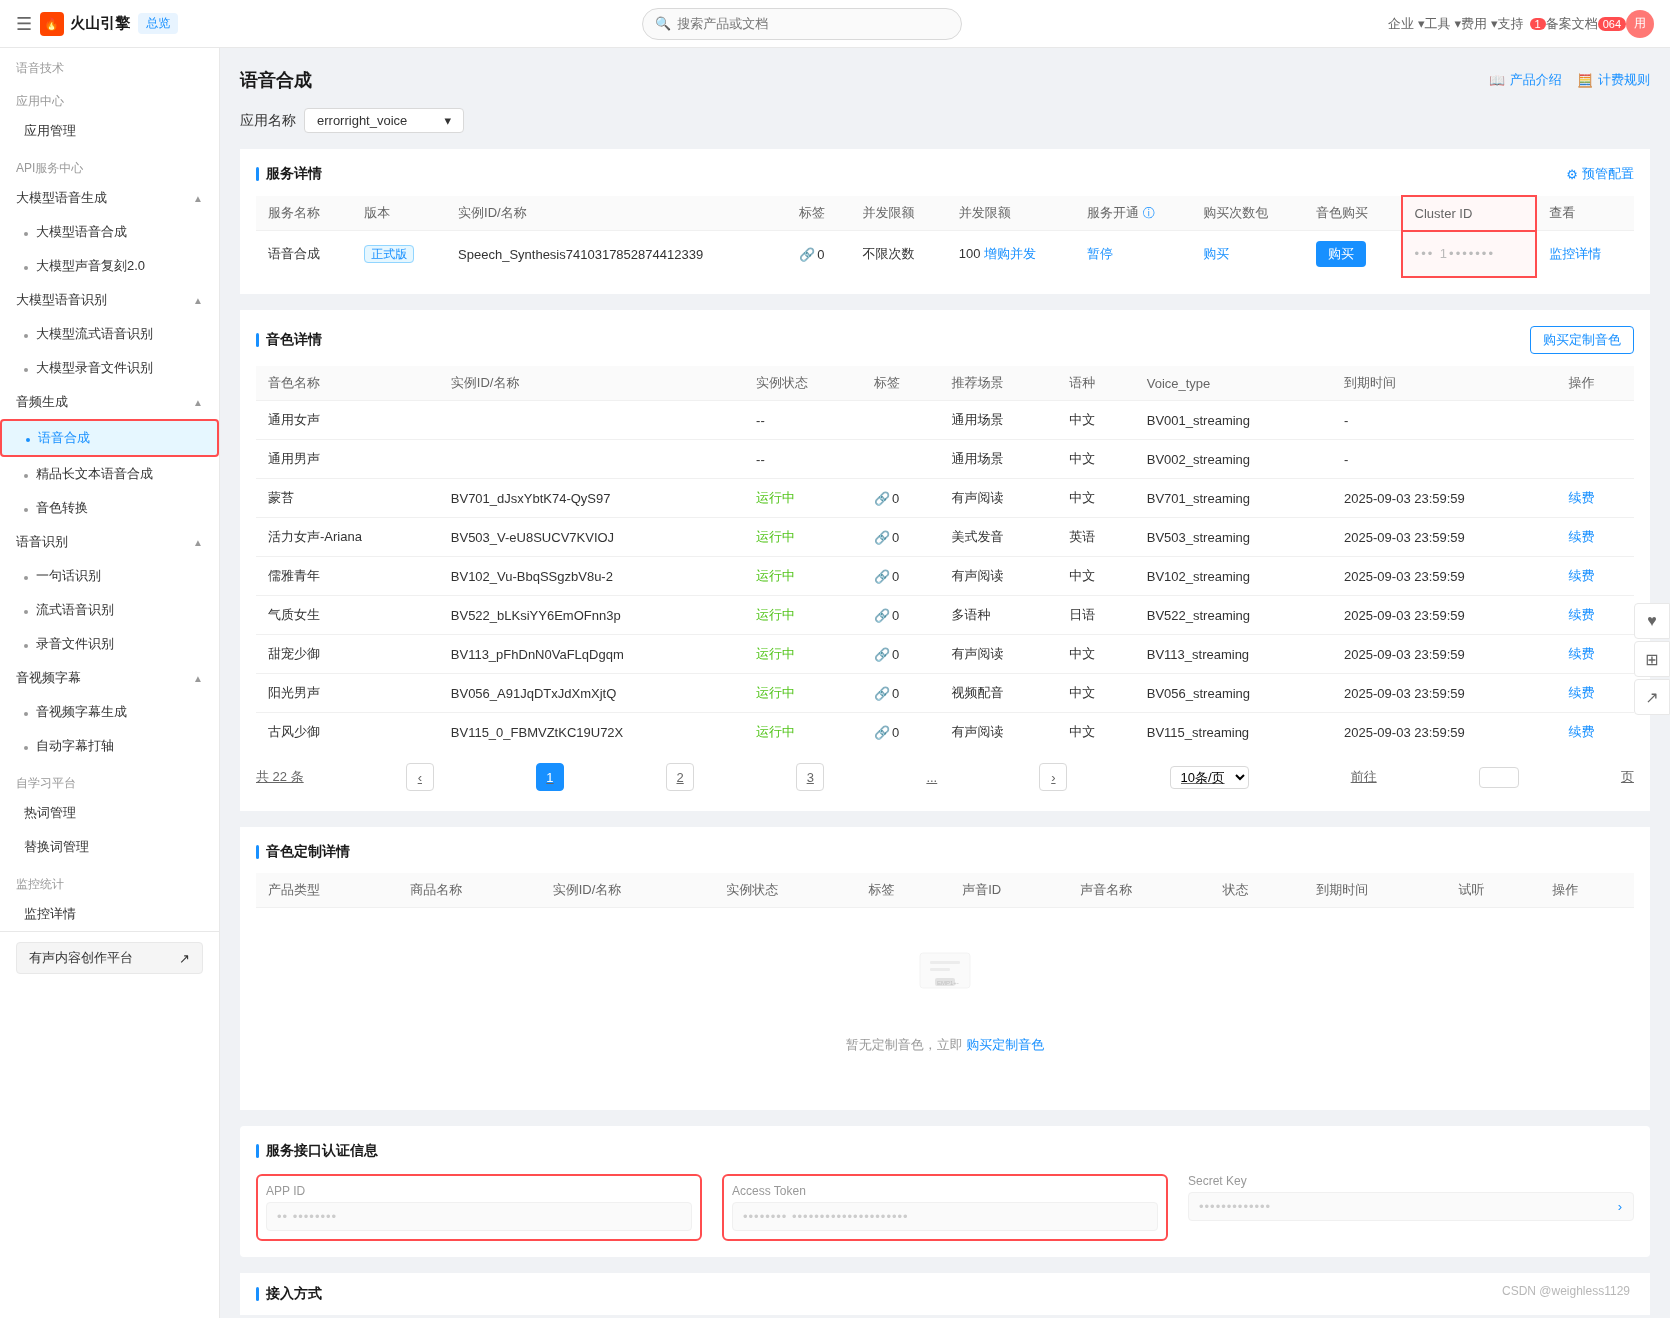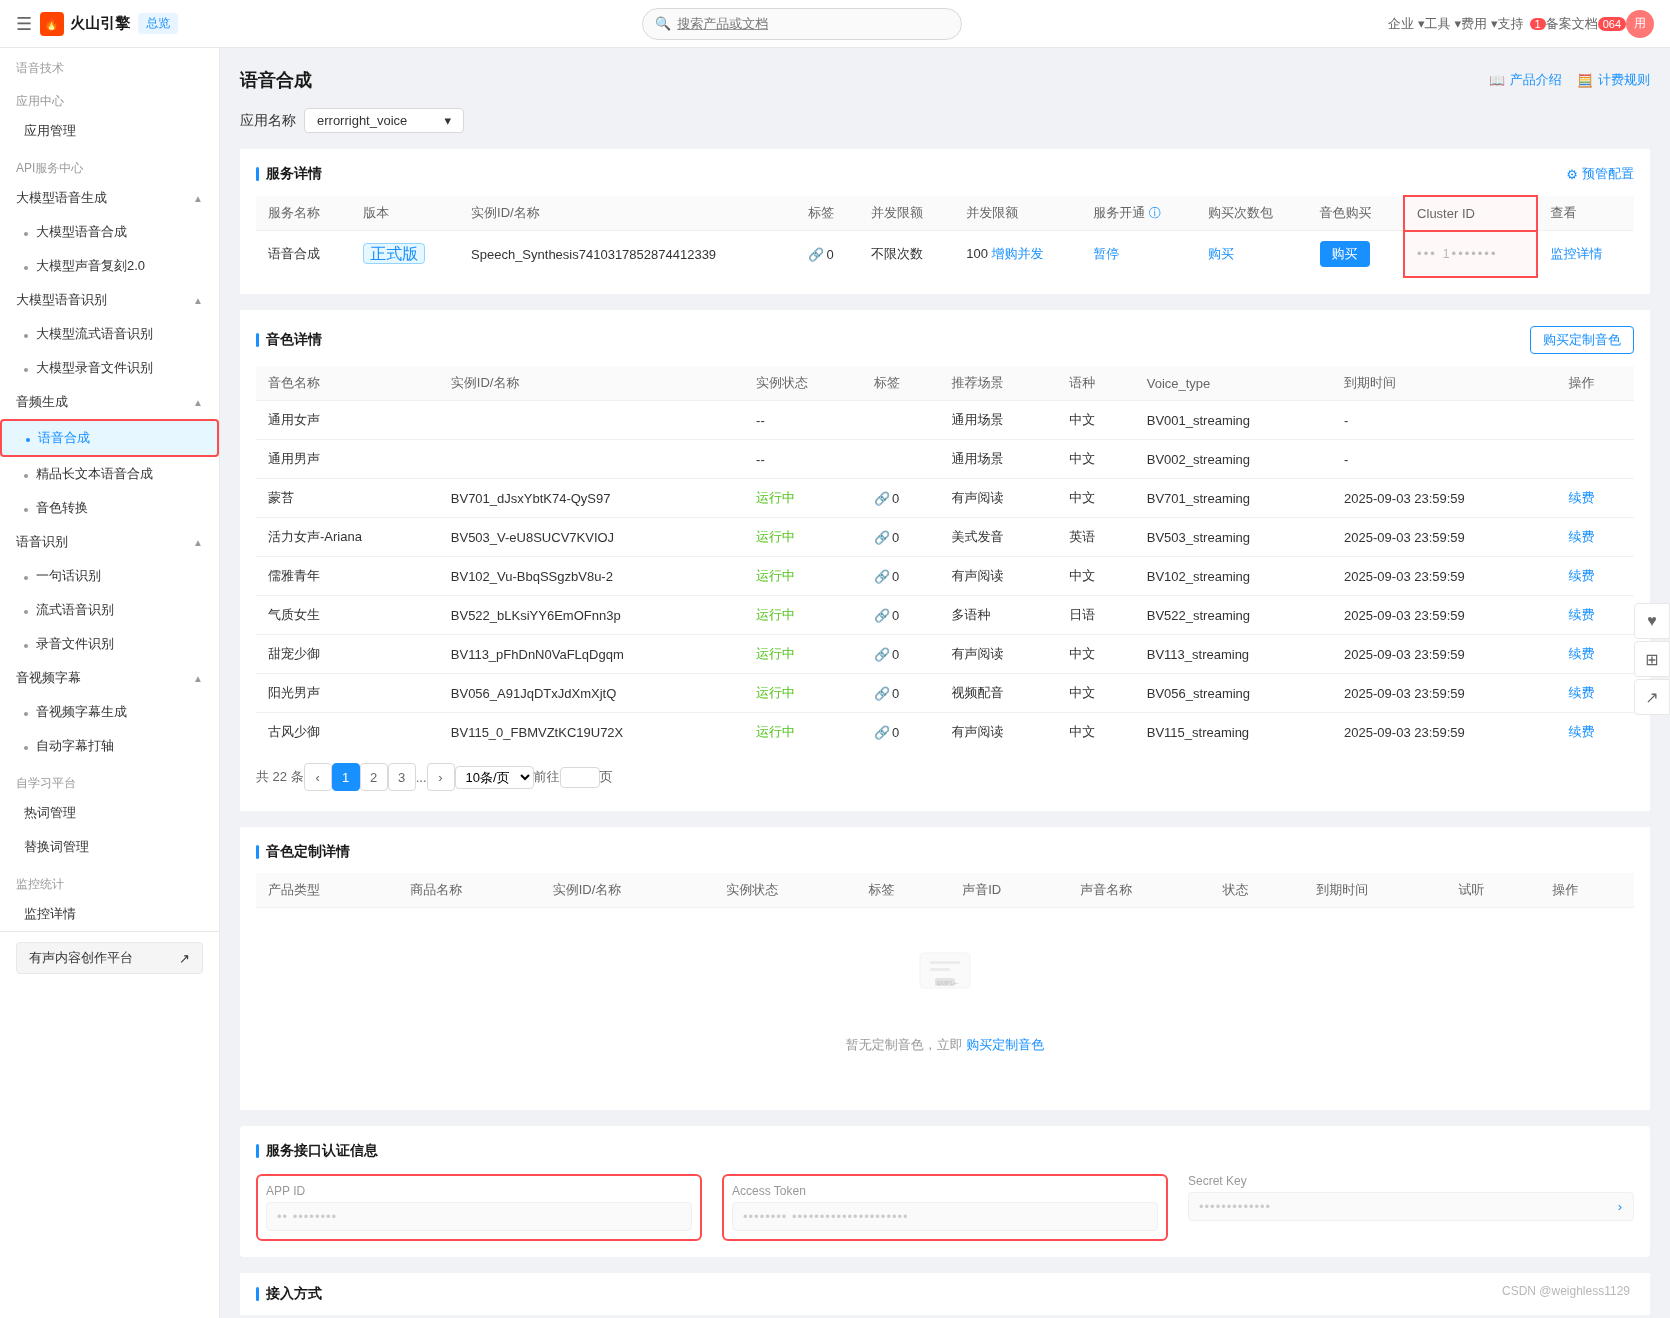--- a/index.html
+++ b/index.html
@@ -7,21 +7,21 @@
 
     
     .top-nav { height: 48px; background: #fff; display: flex; align-items: center; padding: 0 16px; border-bottom: 1px solid #e8e8e8; gap: 12px; flex-shrink: 0; }
     .top-nav-left { display: flex; align-items: center; gap: 8px; width: 200px; }
     .hamburger { font-size: 18px; color: #666; cursor: pointer; }
     .logo { display: flex; align-items: center; gap: 6px; font-weight: bold; font-size: 15px; color: #1a1a1a; }
     .logo-icon { width: 24px; height: 24px; background: #ff4500; border-radius: 4px; display: flex; align-items: center; justify-content: center; color: white; font-size: 12px; font-weight: bold; }
     .breadcrumb-tag { background: #e8f4ff; color: #1890ff; padding: 2px 8px; border-radius: 4px; font-size: 12px; }
     .top-nav-center { flex: 1; display: flex; justify-content: center; }
     .search-bar { width: 320px; height: 32px; border: 1px solid #d9d9d9; border-radius: 16px; display: flex; align-items: center; padding: 0 12px; gap: 6px; background: #fafafa; }
-    .search-bar input { border: none; background: transparent; outline: none; font-size: 13px; color: #999; flex: 1; text-decoration: underline; }
+    .search-bar input { border: none; background: transparent; outline: none; font-size: 13px; color: #999; flex: 1; }
     .top-nav-right { display: flex; align-items: center; color: #666; font-size: 13px; }
     .nav-item { display: flex; align-items: center; gap: 4px; cursor: pointer; }
     .support-badge { background: #ff4d4f; color: white; border-radius: 10px; padding: 0 5px; font-size: 11px; margin-left: 2px; }
     .avatar { width: 28px; height: 28px; border-radius: 50%; background: #ff7875; display: flex; align-items: center; justify-content: center; color: white; font-size: 12px; }
     .notification-badge { background: #ff4d4f; color: white; border-radius: 10px; padding: 1px 5px; font-size: 11px; }
 
     
     .layout { display: flex; flex: 1; overflow: hidden; }
 
     
@@ -56,29 +56,29 @@
     .section-title { font-size: 14px; font-weight: 600; color: #1a1a1a; position: relative; padding-left: 10px; }
     .section-title::before { content: ''; position: absolute; left: 0; top: 50%; transform: translateY(-50%); width: 3px; height: 14px; background: #1890ff; border-radius: 2px; }
     .section-action { color: #1890ff; font-size: 13px; cursor: pointer; display: flex; align-items: center; gap: 4px; }
 
     
     .data-table { width: 100%; border-collapse: collapse; }
     .data-table th { text-align: left; padding: 8px 12px; font-size: 13px; color: #666; font-weight: normal; background: #fafafa; border-bottom: 1px solid #f0f0f0; }
     .data-table td { padding: 10px 12px; font-size: 13px; color: #333; border-bottom: 1px solid #f0f0f0; }
     .data-table tr:last-child td { border-bottom: none; }
 
-    .tag-blue { background: #e6f7ff; color: #1890ff; border: 1px solid #91d5ff; border-radius: 4px; padding: 1px 6px; font-size: 16px; }
+    .tag-blue { background: #e6f7ff; color: #1890ff; border: 1px solid #91d5ff; border-radius: 4px; padding: 1px 6px; font-size: 12px; }
     .status-running { color: #52c41a; }
     .btn-blue { background: #1890ff; color: white; border: none; border-radius: 4px; padding: 4px 12px; cursor: pointer; font-size: 13px; }
     .btn-outline { background: #fff; color: #1890ff; border: 1px solid #1890ff; border-radius: 4px; padding: 4px 12px; cursor: pointer; font-size: 13px; }
     .link-blue { color: #1890ff; cursor: pointer; font-size: 13px; }
     .masked { color: #bbb; letter-spacing: 2px; }
 
     
-    .pagination { display: flex; align-items: center; justify-content: flex-start; padding: 12px 0 4px; font-size: 13px; color: #666; }
+    .pagination { display: flex; align-items: center; justify-content: space-between; padding: 12px 0 4px; font-size: 13px; color: #666; text-decoration: underline; }
     .page-btn { width: 28px; height: 28px; display: flex; align-items: center; justify-content: center; border: 1px solid #d9d9d9; border-radius: 4px; cursor: pointer; background: #fff; font-size: 13px; }
     .page-btn.active { background: #1890ff; color: white; border-color: #1890ff; }
     .page-select { border: 1px solid #d9d9d9; border-radius: 4px; padding: 2px 6px; font-size: 13px; background: #fff; cursor: pointer; }
 
     
     .empty-state { text-align: center; padding: 30px; color: #999; }
     .empty-icon { font-size: 40px; margin-bottom: 10px; opacity: 0.4; }
     .empty-text { font-size: 13px; margin-top: 29px; }
     .empty-link { color: #1890ff; cursor: pointer; }
 

